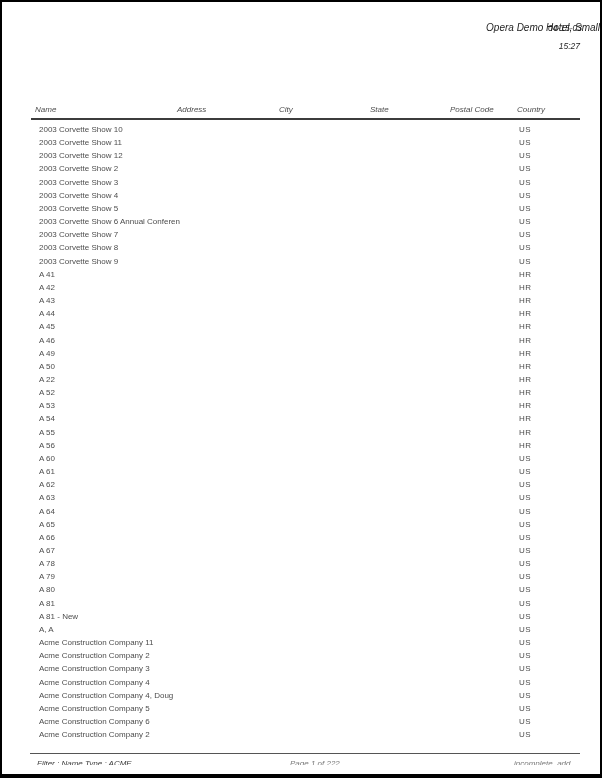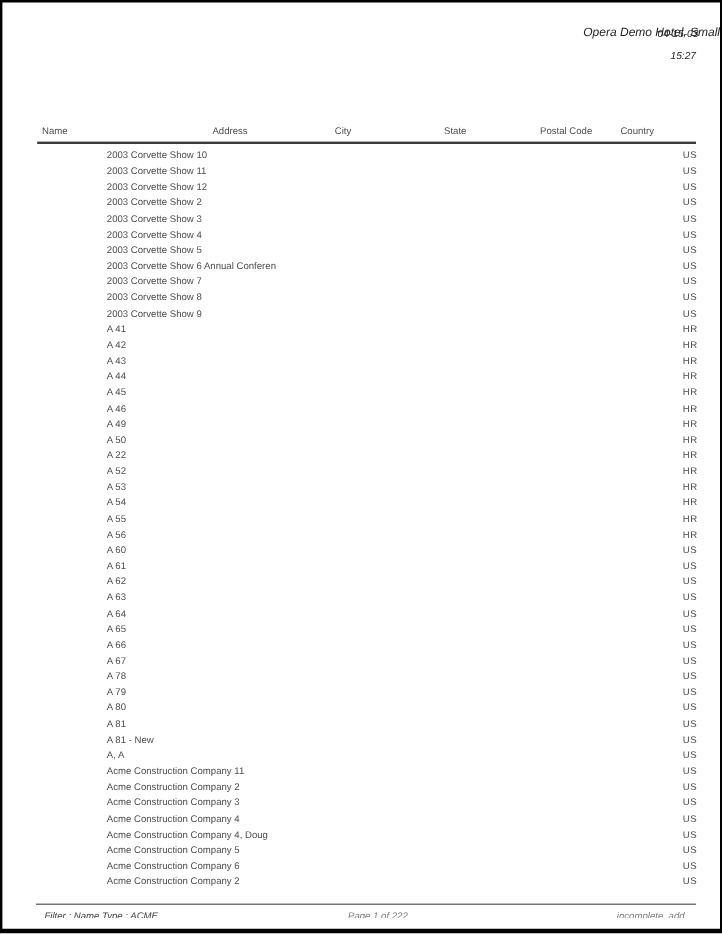--- a/index.html
+++ b/index.html
@@ -56,40 +56,39 @@
   }
   .thead {
     position: absolute;
     top: 103px;
     left: 0;
     right: 0;
     height: 12px;
     font-size: 8px;
     color: #4d4d4d;
   }
-  .thead span { position: absolute; top: 0; white-space: nowrap; }
+  .thead span { position: absolute; top: 0; white-space: nowrap; font-style: italic; }
   .col-name    { left: 33px; }
   .col-address { left: 175px; }
   .col-city    { left: 277px; }
   .col-state   { left: 368px; }
   .col-postal  { left: 448px; }
   .col-country { left: 515px; }
   .head-rule {
     position: absolute;
     top: 116px;
     left: 29px;
     width: 549px;
     border-top: 2px solid #3c3c3c;
   }
   .tbody {
     position: absolute;
     top: 121px;
-    left: 10px;
+    left: 0;
     right: 0;
-    padding-left: 40px;
   }
   .trow {
     position: relative;
     height: 13.17px;
     line-height: 13.17px;
     font-size: 8px;
     color: #4d4d4d;
   }
   .trow span { position: absolute; white-space: nowrap; }
   .cell-name    { left: 37px; }

